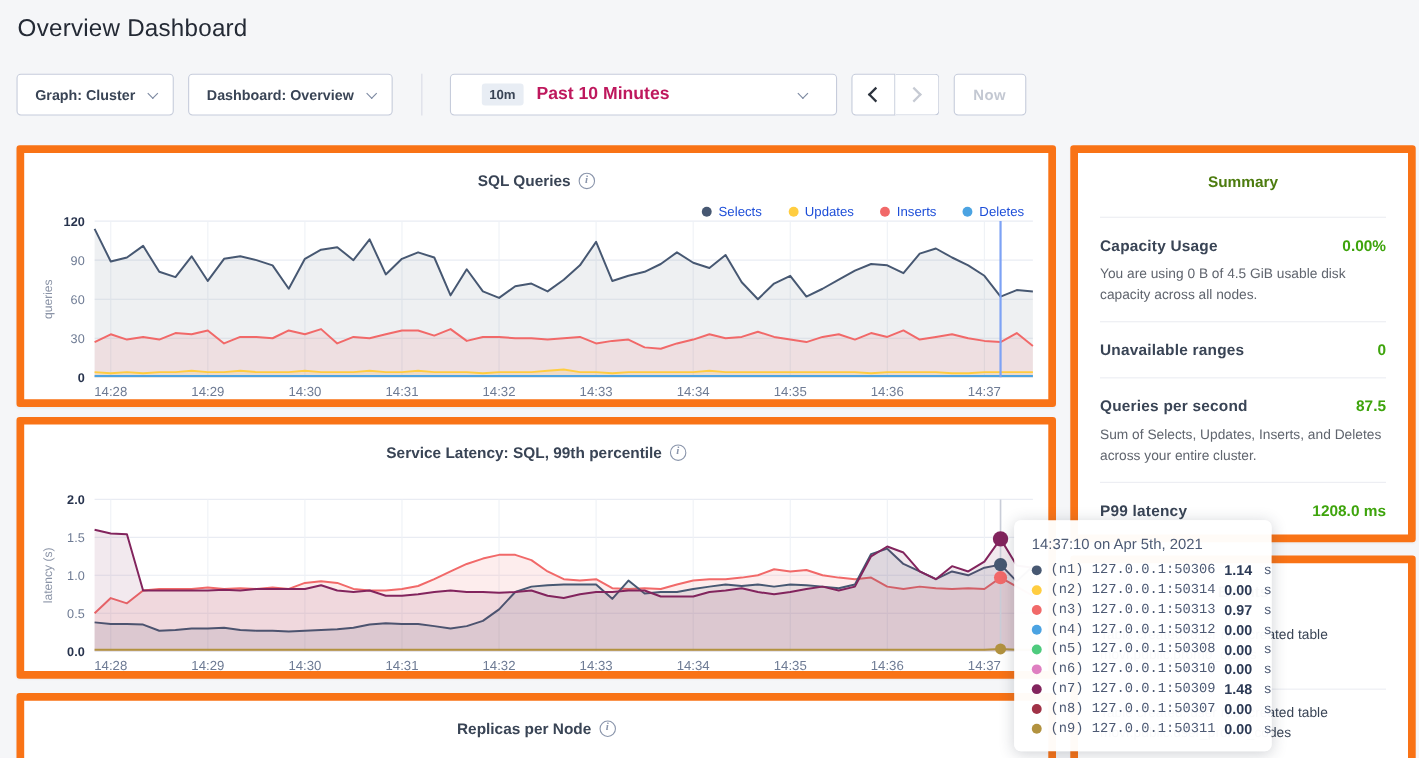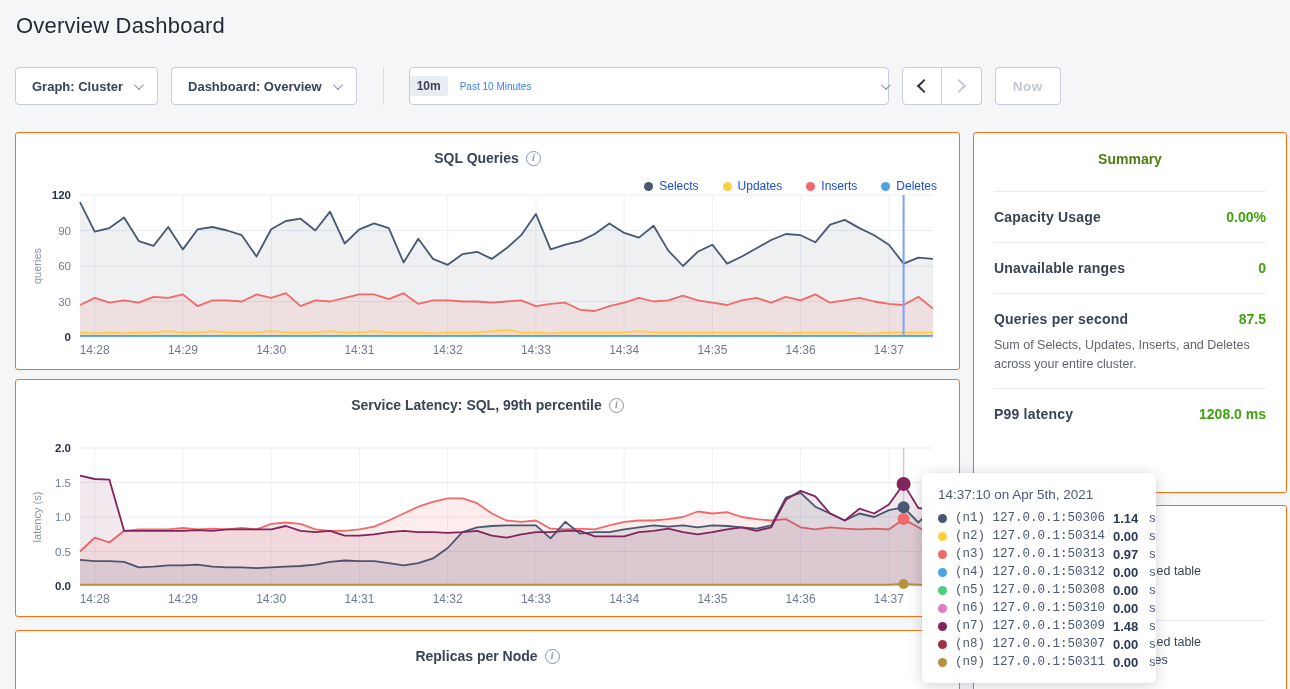--- a/index.html
+++ b/index.html
@@ -15,34 +15,34 @@
 
   
   .toolbar { position:absolute; left:15px; top:67px; display:flex; align-items:center; }
   .btn, .dd, .time-select, .now-btn {
     height:38px; background:#fff; border:1px solid #c6ccdb; border-radius:4px;
     display:flex; align-items:center; font-family:inherit; cursor:pointer;
   }
   .dd { padding:0 16px; gap:11px; font-size:13px; font-weight:bold; color:#394455; }
   .chev-down { width:7px; height:7px; border-right:1.8px solid #7b88a0; border-bottom:1.8px solid #7b88a0; transform:rotate(45deg) translateY(-2px); display:inline-block; }
   .vdiv { width:1px; height:38px; background:#d9dce5; margin:0 25px 0 26px; }
-  .time-select { width:480px; padding:0 0; gap:12px; }
+  .time-select { width:352px; padding:0 28px; gap:12px; }
   .time-badge { background:#e8edf4; border-radius:3px; padding:3px 7px; font-size:12px; font-weight:bold; color:#394455; }
-  .time-label { font-size:10px; font-weight:normal; color:#3b82f6; }
+  .time-label { font-size:16px; font-weight:bold; color:#be185d; }
   .time-select .chev-down { margin-left:auto; }
   .btn-group { display:flex; margin-left:13px; }
   .btn { width:40px; justify-content:center; }
   .btn.prev { border-radius:4px 0 0 4px; }
   .btn.next { border-radius:0 4px 4px 0; border-left:none; }
   .chev-left { width:10px; height:10px; border-left:2.6px solid #2c333d; border-bottom:2.6px solid #2c333d; transform:rotate(45deg); display:inline-block; margin-left:4px; }
   .chev-right { width:10px; height:10px; border-right:2.6px solid #c6cad3; border-top:2.6px solid #c6cad3; transform:rotate(45deg); display:inline-block; margin-right:4px; }
   .now-btn { margin-left:13px; padding:0 17px; font-size:13.5px; font-weight:bold; color:#c3c8d2; letter-spacing:.5px; }
 
   
-  .panel { position:absolute; background:#fff; border:1px solid #f97316; border-radius:3px; box-shadow:0 1px 2px rgba(60,70,90,.04); }
+  .panel { position:absolute; background:#fff; border:7px solid #f97316; border-radius:3px; box-shadow:0 1px 2px rgba(60,70,90,.04); }
   #panel-sql      { left:15px; top:132px; width:945px; height:238px; }
   #panel-latency  { left:15px; top:379px; width:945px; height:238px; }
   #panel-replicas { left:15px; top:630px; width:945px; height:240px; }
   #panel-summary  { left:973px; top:132px; width:314px; height:361px; padding:16px 20px; }
   #panel-events   { left:973px; top:505px; width:314px; height:230px; padding:16px 20px; }
 
   .chart-title { text-align:center; padding-top:16px; font-size:14px; font-weight:bold; color:#394455; }
   .chart-title .t { vertical-align:middle; }
   .info-icon { display:inline-flex; width:15px; height:15px; border:1px solid #8a95ab; border-radius:50%;
     color:#8a95ab; font-size:10px; line-height:1; align-items:center; justify-content:center;
@@ -221,20 +221,21 @@
   </div>
 </section>
 
 <aside class="panel" id="panel-summary">
   <div class="sum-title">Summary</div>
   <hr class="sum-hr">
   <div class="sum-row">
     <span class="sum-label">Capacity Usage</span>
     <span class="sum-value">0.00%</span>
   </div>
+  <p class="sum-desc">You are using 0 B of 4.5 GiB usable disk capacity across all nodes.</p>
   <hr class="sum-hr">
   <div class="sum-row">
     <span class="sum-label">Unavailable ranges</span>
     <span class="sum-value">0</span>
   </div>
   <hr class="sum-hr">
   <div class="sum-row">
     <span class="sum-label">Queries per second</span>
     <span class="sum-value">87.5</span>
   </div>

